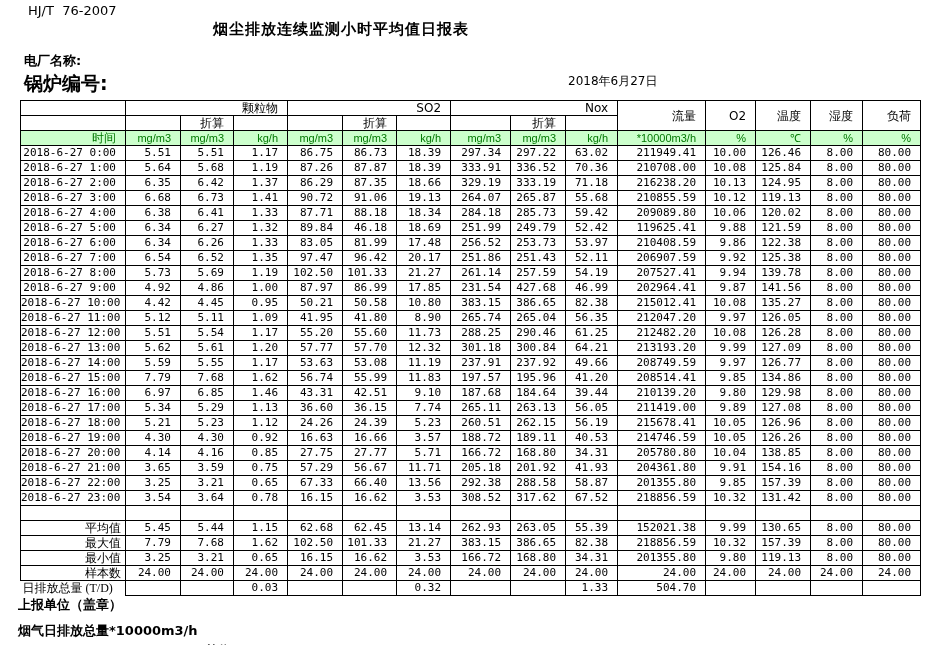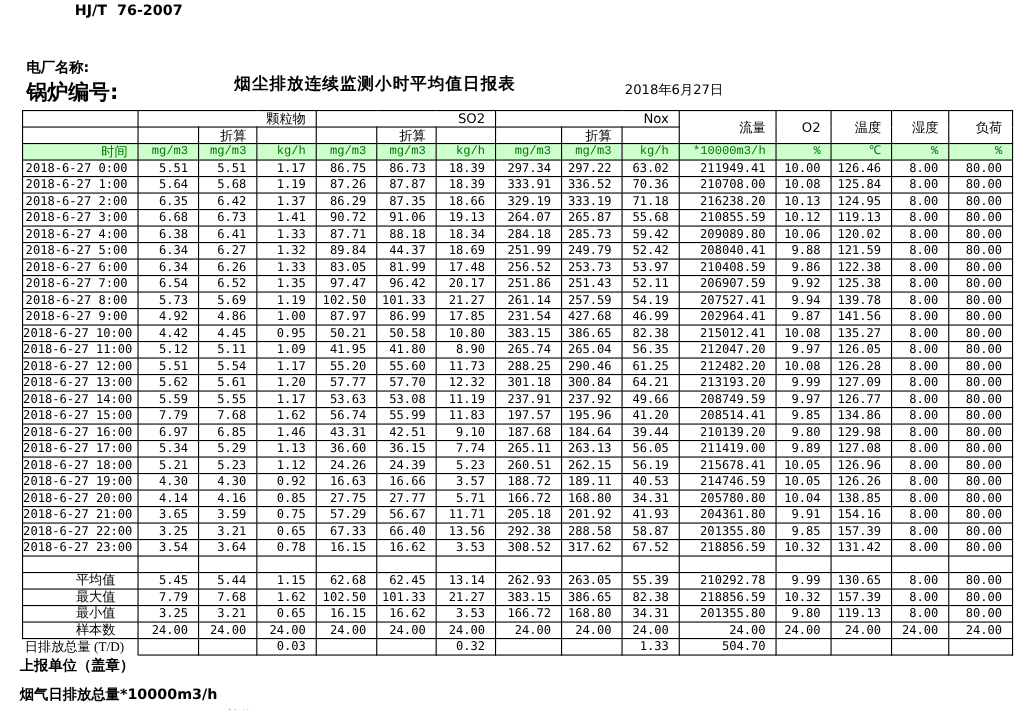--- a/index.html
+++ b/index.html
@@ -2,43 +2,43 @@
 <html style="--hdr-bg: #ccffcc; --hdr-fg: #007700;"><head>
 <meta charset="utf-8">
 <style>
   html,body{margin:0;padding:0;}
   body{
     width:938px;height:645px;position:relative;background:#ffffff;
     font-family:"DejaVu Sans","Liberation Sans",sans-serif;color:#000;
     overflow:hidden;
   }
   .abs{position:absolute;white-space:pre;}
-  .standard{left:28px;top:3px;font-size:13px;font-weight:bold;margin-left:40px;}
-  .title{left:213px;top:20px;font-size:15px;font-weight:bold;letter-spacing:1px;margin-top:47px;}
+  .standard{left:28px;top:3px;font-size:13px;font-weight:normal;}
+  .title{left:213px;top:20px;font-size:15px;font-weight:bold;letter-spacing:1px;}
   .plant{left:24px;top:52px;font-size:13px;font-weight:bold;}
   .boiler{left:24px;top:71px;font-size:19px;font-weight:bold;}
   .date{left:568px;top:73px;font-size:12px;}
   table.report{
     position:absolute;left:20px;top:100px;width:900px;
     border-collapse:collapse;table-layout:fixed;
     font-family:"DejaVu Sans Mono","Liberation Mono",monospace;
     font-size:11px;
   }
   table.report td{
     border:1px solid #000;height:14px;line-height:14px;
     padding:0 9px 0 0;text-align:right;overflow:hidden;white-space:pre;
   }
   thead td{text-align:center;padding:0;font-family:"DejaVu Sans","Liberation Sans",sans-serif;font-size:12px;}
   tr.units td{background:var(--hdr-bg,#ccffcc);color:var(--hdr-fg,#007700);}
-  tr.units td.u{font-family:Liberation Mono, monospace;font-size:11px;}
+  tr.units td.u{font-family:Liberation Sans, sans-serif;font-size:11px;}
   td.c0{padding-right:4px;}
   td.c11{text-align:center;padding-right:0;}
   tr.total td.c0{border-left:none;border-bottom:none;text-align:left;padding-left:2px;
     font-family:Liberation Serif, serif;font-size:12px;}
-  tr.summary td.c0{font-family:Liberation Mono, monospace;font-size:12px;padding-right:20px;}
+  tr.summary td.c0{font-family:Liberation Serif, serif;font-size:12px;padding-right:4px;}
   tr.units td.time-hd{font-size:12px;margin-top:32px;}
   .flue-total{left:18px;top:622px;font-size:13px;font-weight:bold;}
   .report-unit{left:18px;top:596px;font-size:13px;font-weight:bold;}
   .unit-label{left:205px;top:626px;font-size:13px;font-weight:bold;margin-top:16px;}
 </style>
 </head>
 <body>
 
 <div class="abs standard">HJ/T  76-2007</div>
 <div class="abs title">烟尘排放连续监测小时平均值日报表</div>
@@ -191,26 +191,26 @@
         <td class="c12">120.02</td>
         <td class="c13">8.00</td>
         <td class="c14">80.00</td>
       </tr>
       <tr>
         <td class="c0">2018-6-27 5:00</td>
         <td class="c1">6.34</td>
         <td class="c2">6.27</td>
         <td class="c3">1.32</td>
         <td class="c4">89.84</td>
-        <td class="c5">44.37</td>
+        <td class="c5">46.18</td>
         <td class="c6">18.69</td>
         <td class="c7">251.99</td>
         <td class="c8">249.79</td>
         <td class="c9">52.42</td>
-        <td class="c10">208040.41</td>
+        <td class="c10">119625.41</td>
         <td class="c11">9.88</td>
         <td class="c12">121.59</td>
         <td class="c13">8.00</td>
         <td class="c14">80.00</td>
       </tr>
       <tr>
         <td class="c0">2018-6-27 6:00</td>
         <td class="c1">6.34</td>
         <td class="c2">6.26</td>
         <td class="c3">1.33</td>
@@ -536,21 +536,21 @@
         <td class="c0">平均值</td>
         <td class="c1">5.45</td>
         <td class="c2">5.44</td>
         <td class="c3">1.15</td>
         <td class="c4">62.68</td>
         <td class="c5">62.45</td>
         <td class="c6">13.14</td>
         <td class="c7">262.93</td>
         <td class="c8">263.05</td>
         <td class="c9">55.39</td>
-        <td class="c10">210292.78</td>
+        <td class="c10">152021.38</td>
         <td class="c11">9.99</td>
         <td class="c12">130.65</td>
         <td class="c13">8.00</td>
         <td class="c14">80.00</td>
       </tr>
       <tr class="summary">
         <td class="c0">最大值</td>
         <td class="c1">7.79</td>
         <td class="c2">7.68</td>
         <td class="c3">1.62</td>

